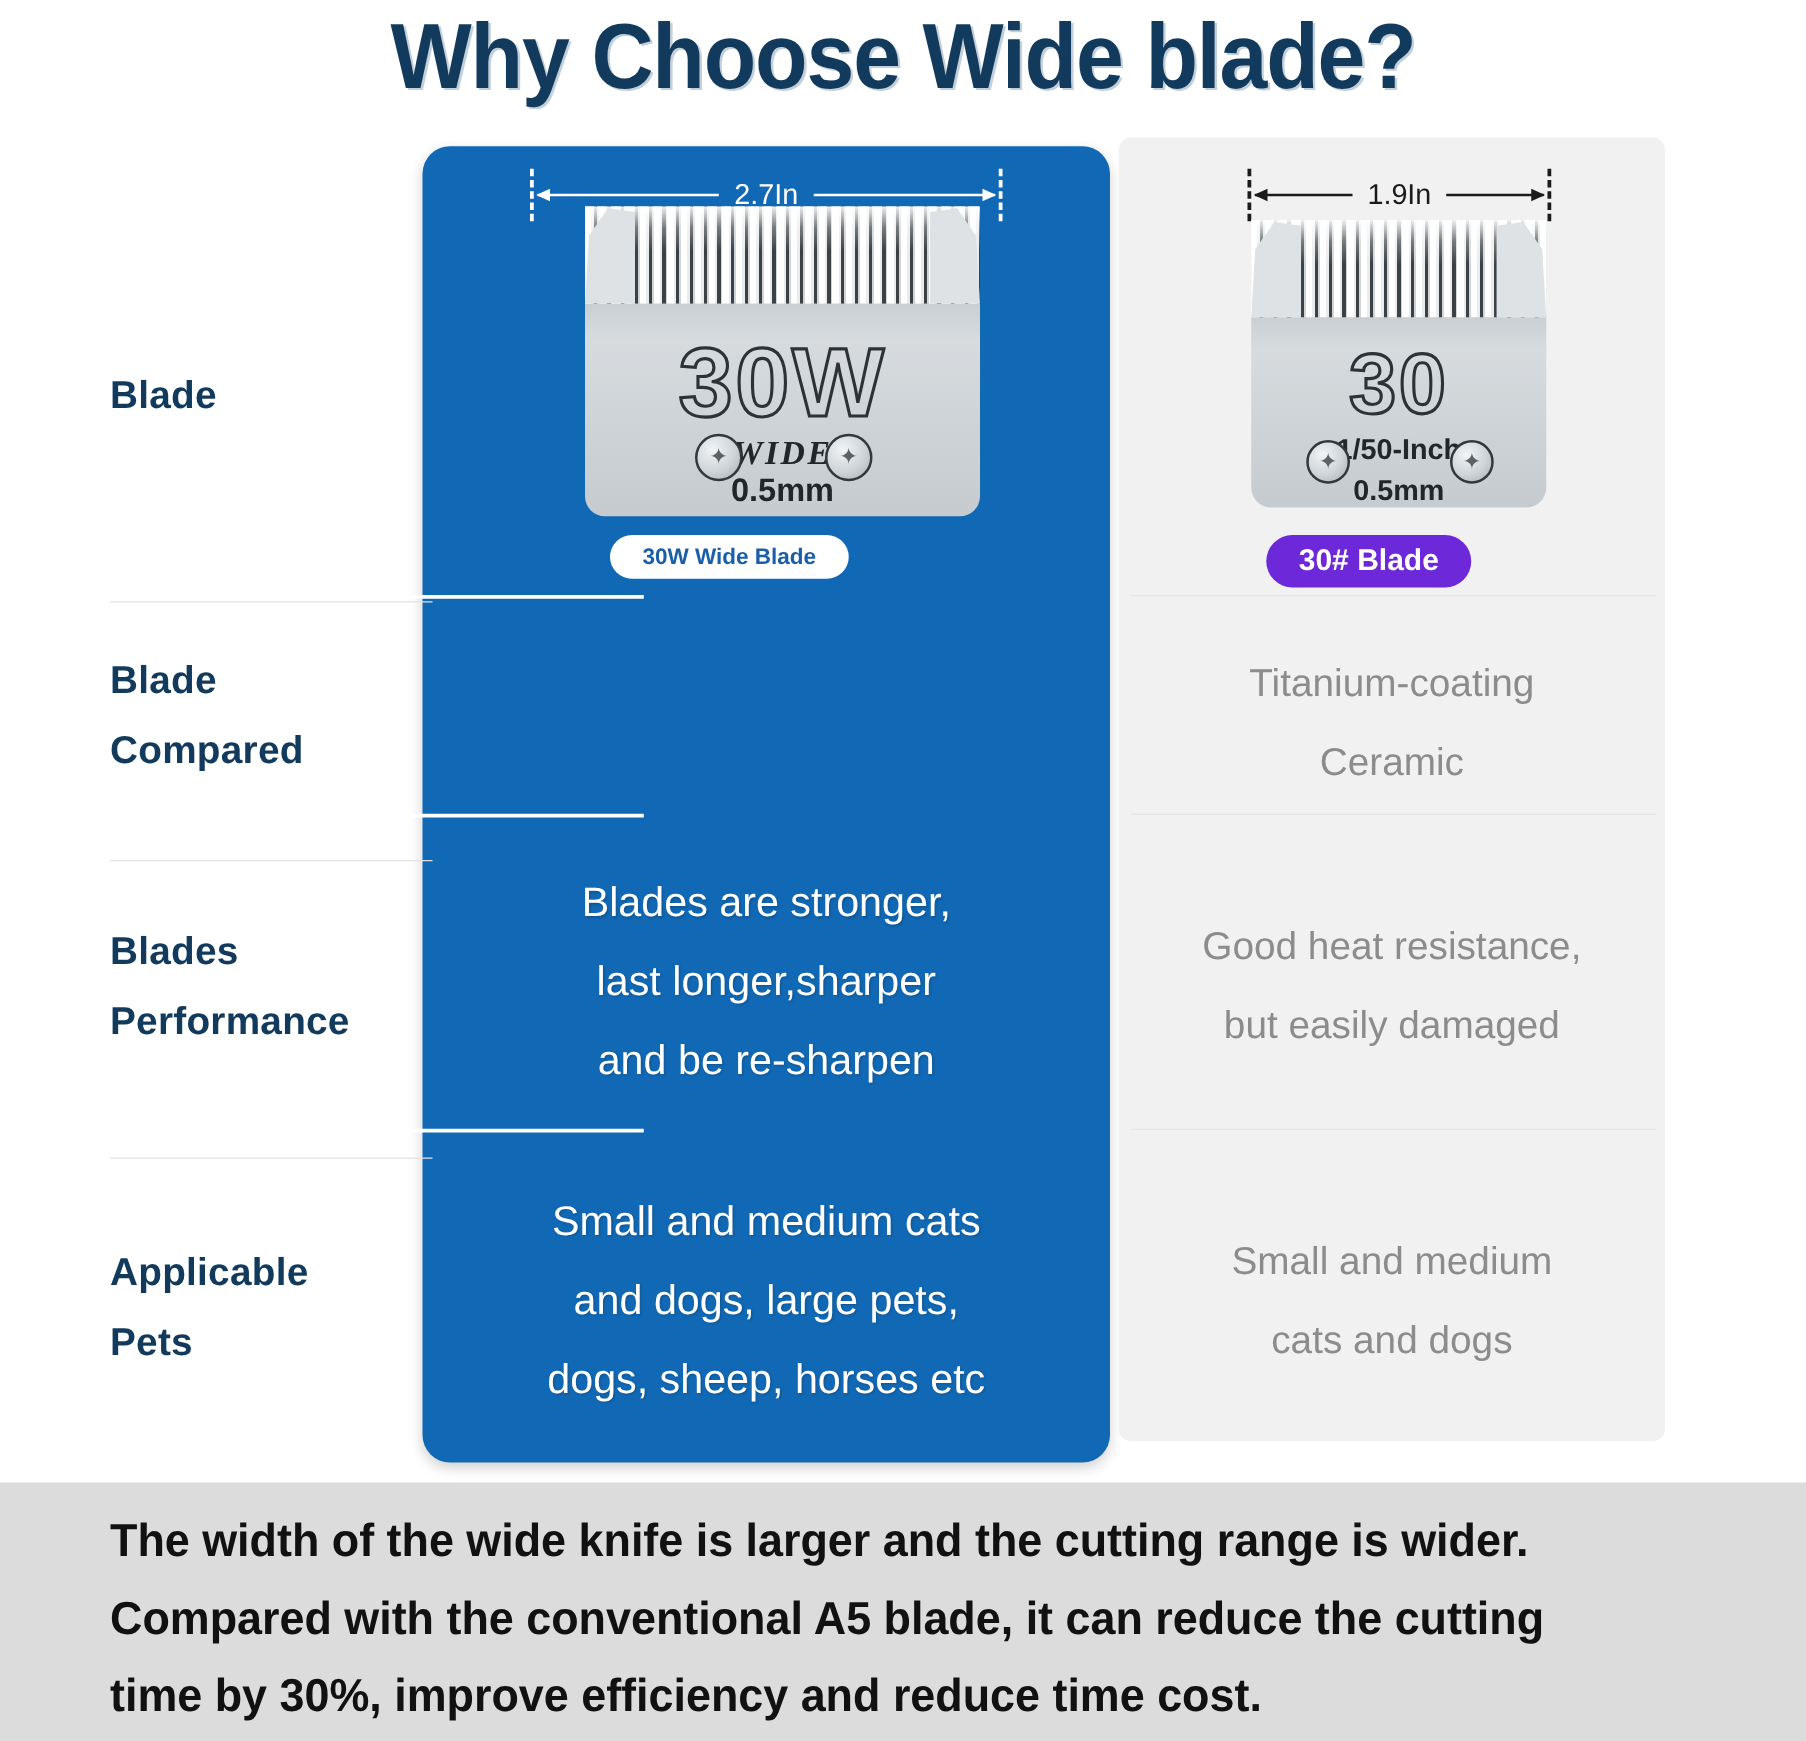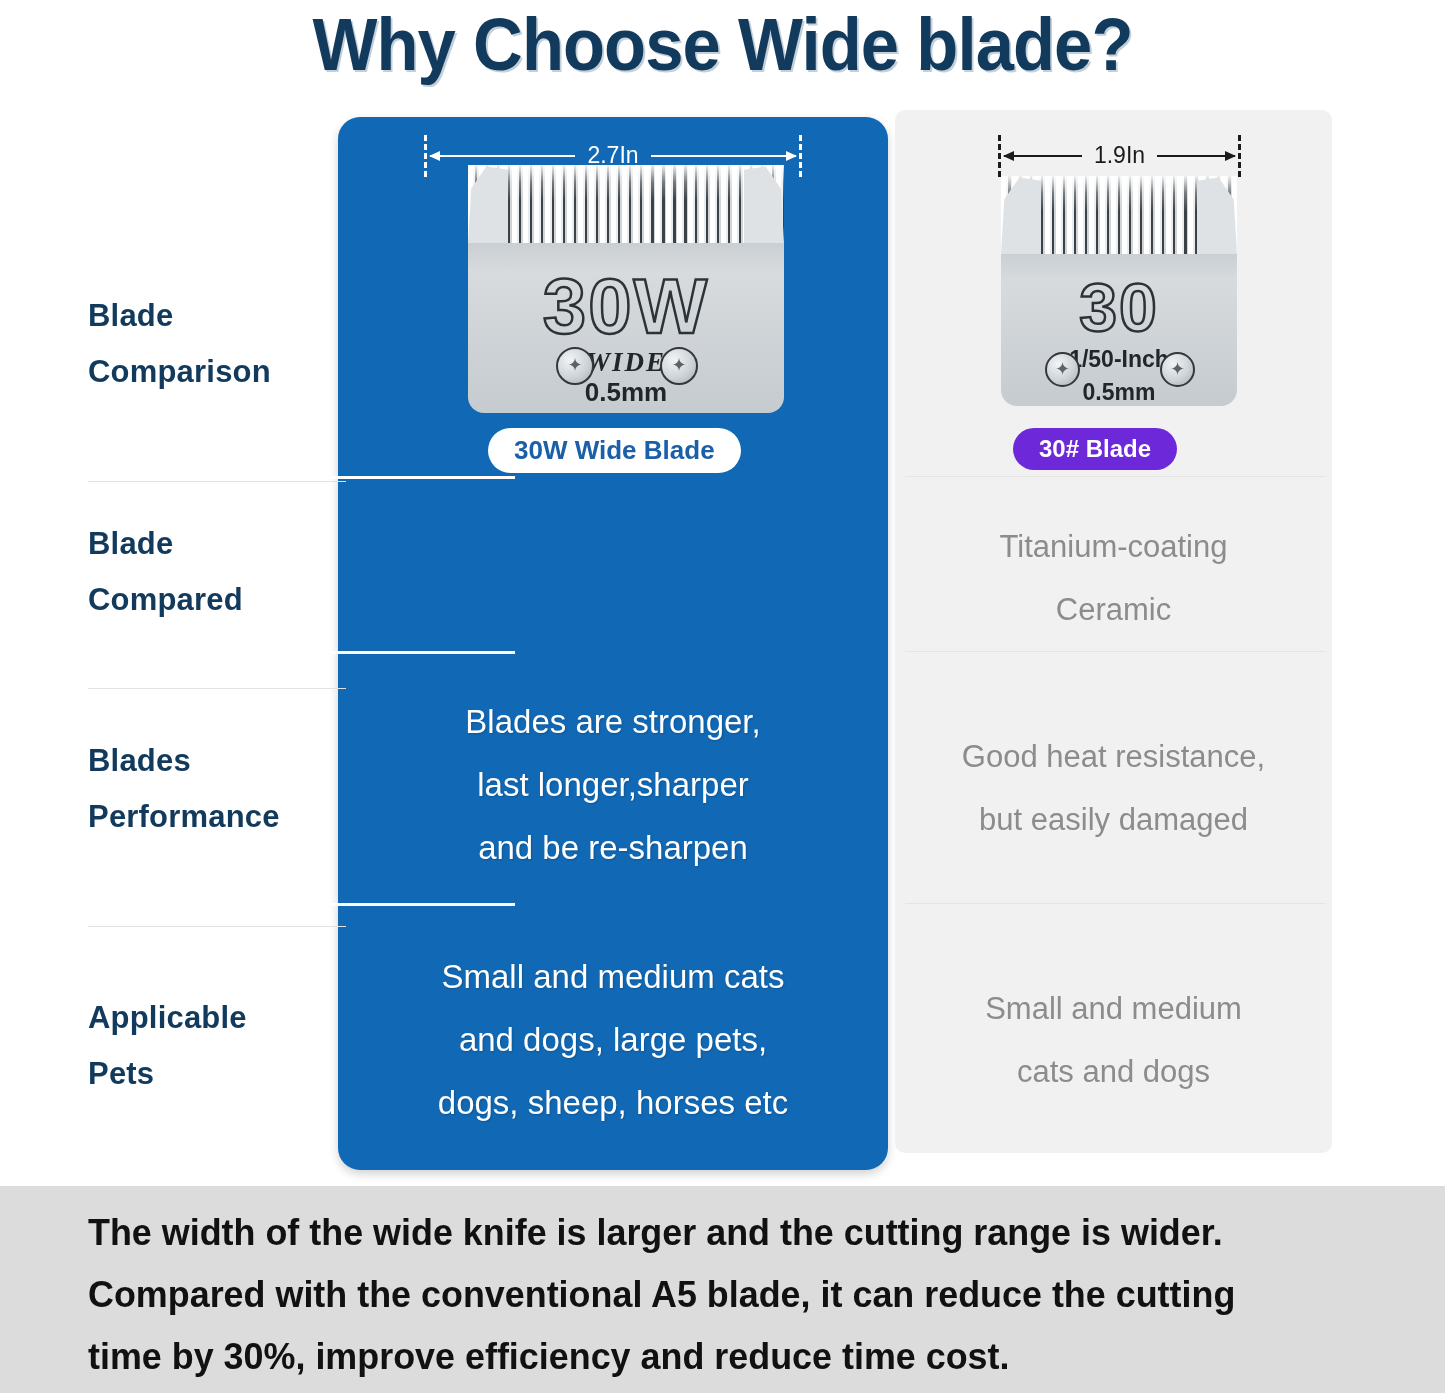--- a/index.html
+++ b/index.html
@@ -249,21 +249,21 @@
     display: flex;
     align-items: center;
     justify-content: center;
     border-radius: 999px;
     font-weight: bold;
     white-space: nowrap;
   }
   .badge-blue {
     background: #ffffff;
     color: #1b5fa8;
-    font-size: 26px;
+    font-size: 18px;
     padding: 7px 26px;
   }
   .badge-gray {
     background: #6d28d9;
     color: #ffffff;
     font-size: 24px;
     padding: 7px 26px;
   }
 
   
@@ -333,21 +333,20 @@
 
 <div class="compare">
 
   <div class="panel-blue"></div>
   <div class="panel-gray"></div>
 
   <div class="labels">
 
     <div class="label-cell" style="top:170px;">
       <div>Blade</div>
-      <div>Comparison</div>
     </div>
     <div class="label-divider" style="top:363px;"></div>
 
     <div class="label-cell" style="top:398px;">
       <div>Blade</div>
       <div>Compared</div>
     </div>
     <div class="label-divider" style="top:570px;"></div>
 
     <div class="label-cell" style="top:615px;">

